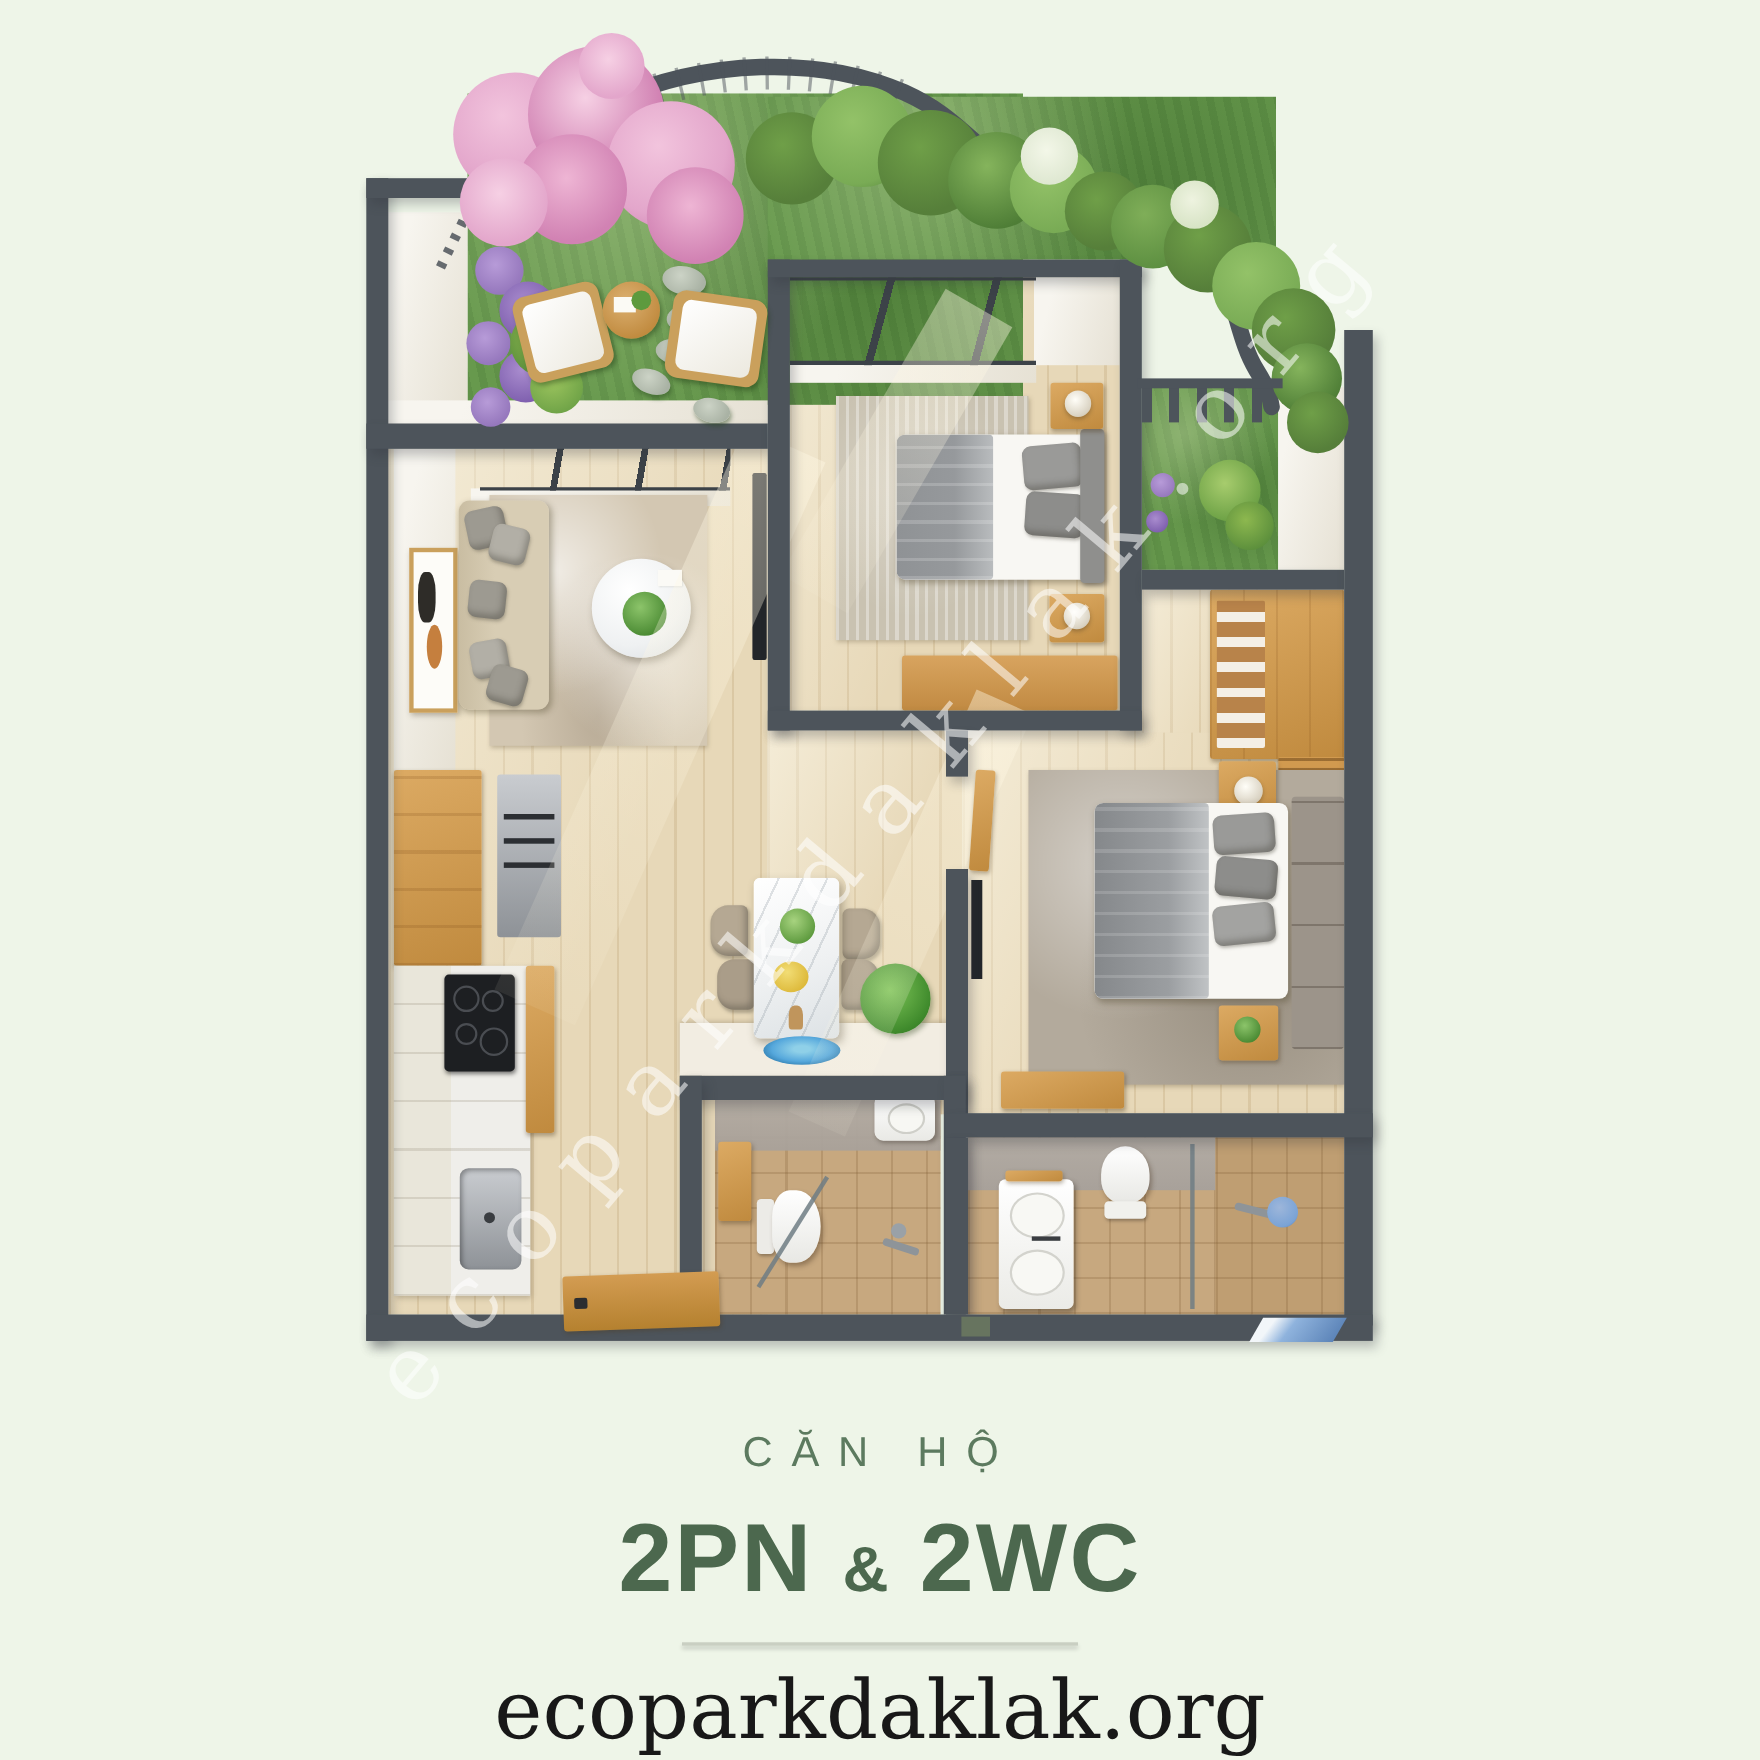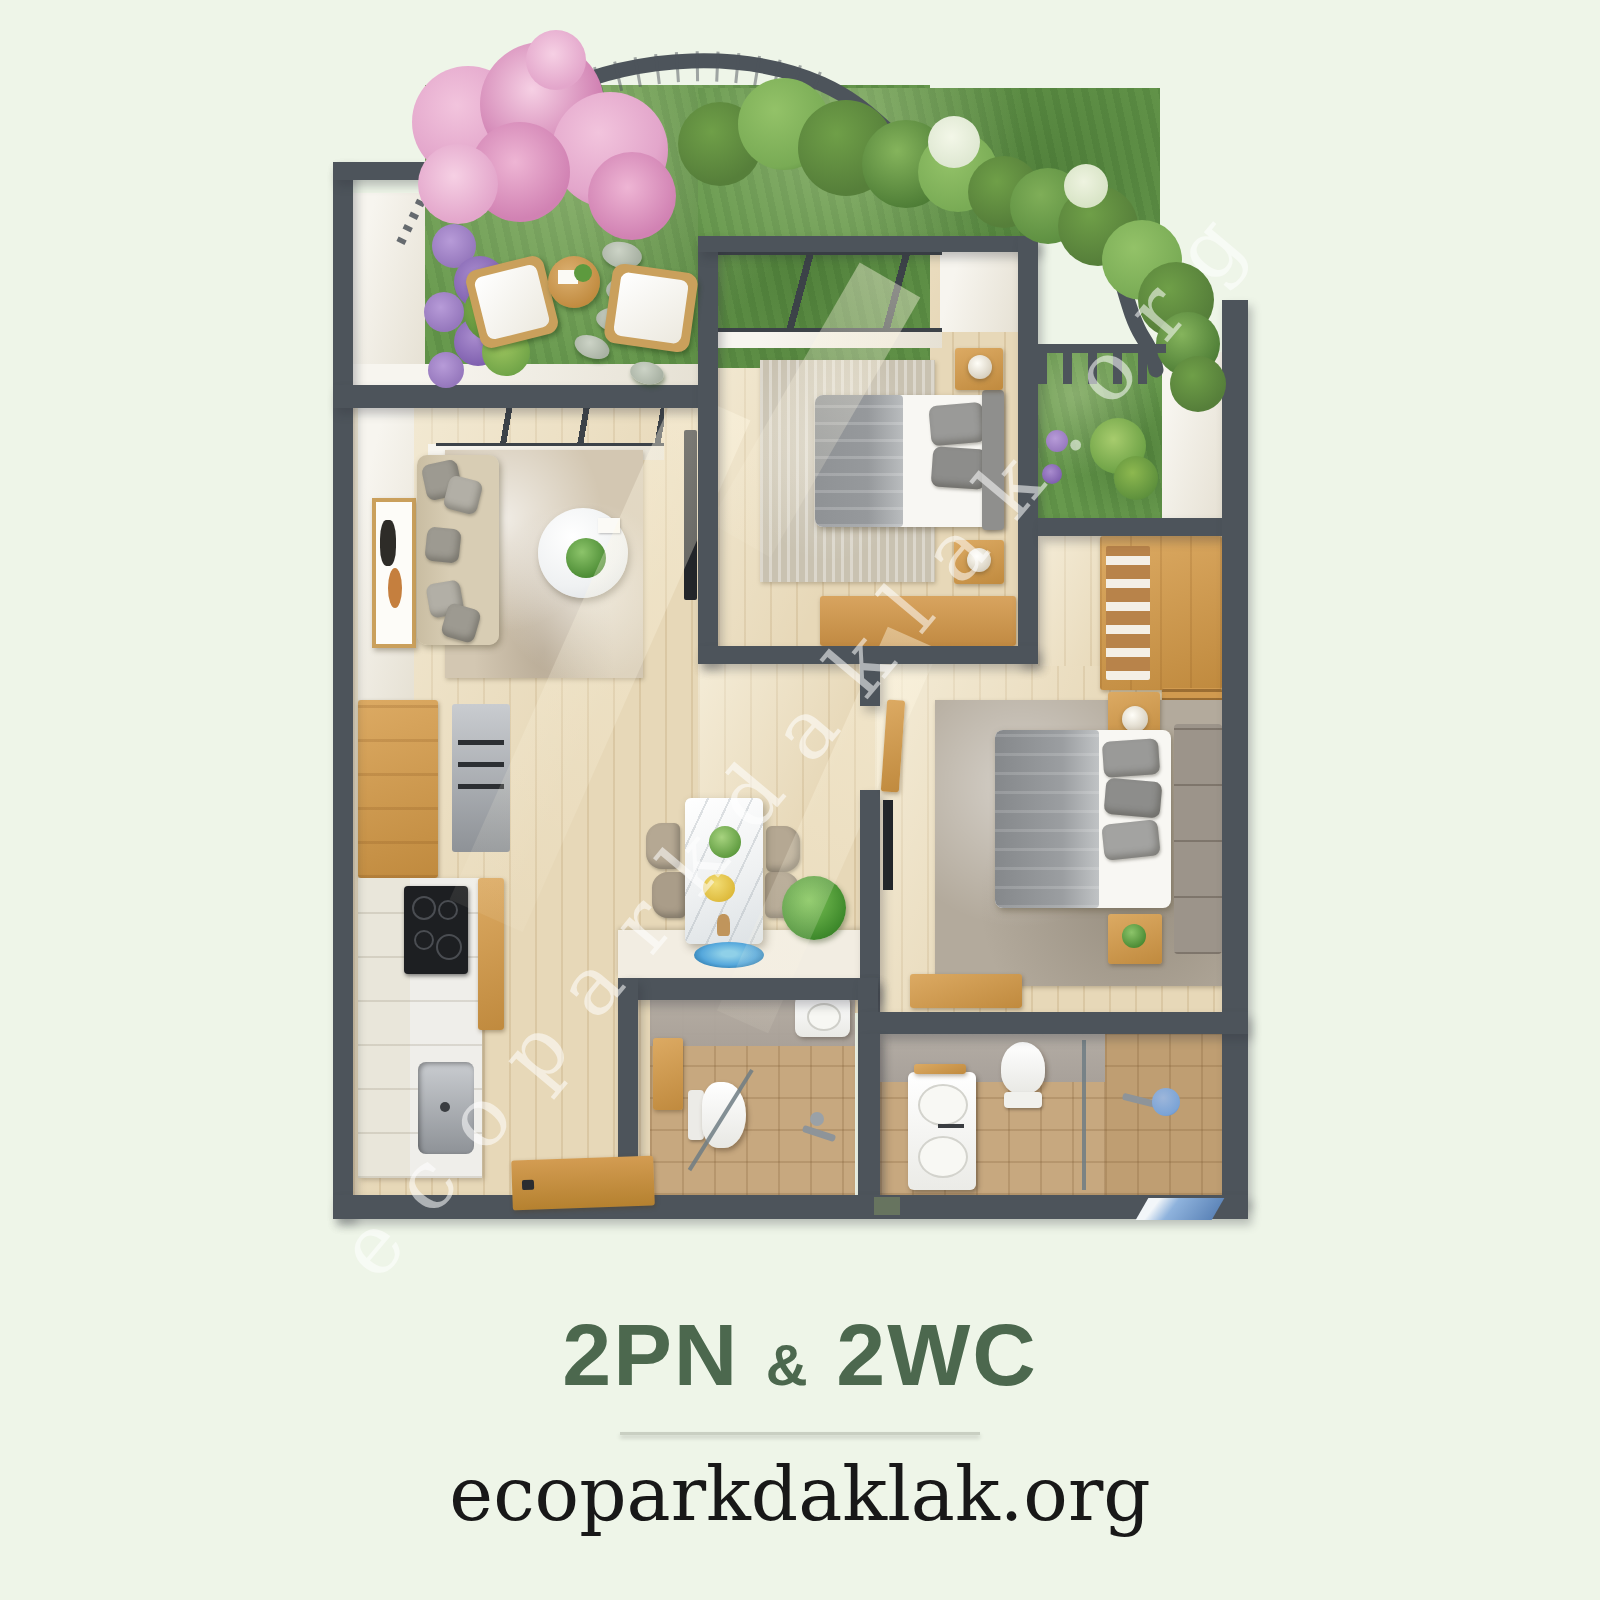--- a/index.html
+++ b/index.html
@@ -32,21 +32,21 @@
          border-radius:50%;box-shadow:2px 3px 4px rgba(40,70,30,.45);}
   .toilet{position:absolute;background:linear-gradient(180deg,#ffffff,#e8e8e4);
           border-radius:45% 45% 40% 40%;box-shadow:2px 3px 5px rgba(80,60,40,.45);}
   .sun{position:absolute;background:linear-gradient(180deg,rgba(255,248,228,.42),rgba(255,248,228,.08));
        pointer-events:none;}
   #watermark{position:absolute;left:120px;top:712px;width:1320px;text-align:center;
              transform:rotate(-50deg);font-family:"DejaVu Serif","Liberation Serif",serif;
              font-size:82px;letter-spacing:36px;color:rgba(255,255,255,.55);white-space:nowrap;}
   #caption{position:absolute;left:0;top:1300px;width:1600px;text-align:center;}
   #caption-kicker{font-size:38px;letter-spacing:17px;color:var(--kicker);font-weight:500;}
-  #caption-title{margin-top:4px;font-size:88px;font-weight:bold;letter-spacing:2px;color:var(--title);}
+  #caption-title{margin-top:22px;font-size:88px;font-weight:bold;letter-spacing:2px;color:var(--title);}
   #caption-title .amp{font-size:58px;}
   #caption-divider{margin:26px auto 0 auto;width:360px;height:3px;background:var(--divider);
                    box-shadow:0 3px 4px rgba(0,0,0,.18);}
   #caption-site{margin-top:16px;font-family:"DejaVu Serif","Liberation Serif",serif;
                 font-size:74px;color:var(--text);}
 </style>
 </head>
 <body>
 
 <div id="stage">
@@ -330,20 +330,21 @@
       <div class="blob" style="left:52px;top:74px;width:56px;height:56px;background:radial-gradient(circle at 42% 38%,#a7cc6d,#6fa347 70%,#41702a)"></div>
       <div class="blob" style="left:76px;top:112px;width:44px;height:44px;background:radial-gradient(circle at 42% 38%,#8db84f,#5c8f3c 75%)"></div>
       <div class="blob" style="left:8px;top:86px;width:22px;height:22px;background:radial-gradient(circle at 42% 38%,#b79bd8,#9678bd 75%)"></div>
       <div class="blob" style="left:4px;top:120px;width:20px;height:20px;background:radial-gradient(circle at 42% 38%,#a98cce,#7e5fae 75%)"></div>
     </div>
 
     <div id="watermark">ecoparkdaklak.org</div>
   </div>
 
   <div id="caption">
+    <div id="caption-kicker">CĂN HỘ</div>
     <div id="caption-title">
       <span>2PN</span>
       <span class="amp">&amp;</span>
       <span>2WC</span>
     </div>
     <div id="caption-divider"></div>
     <div id="caption-site">ecoparkdaklak.org</div>
   </div>
 </div>
 

